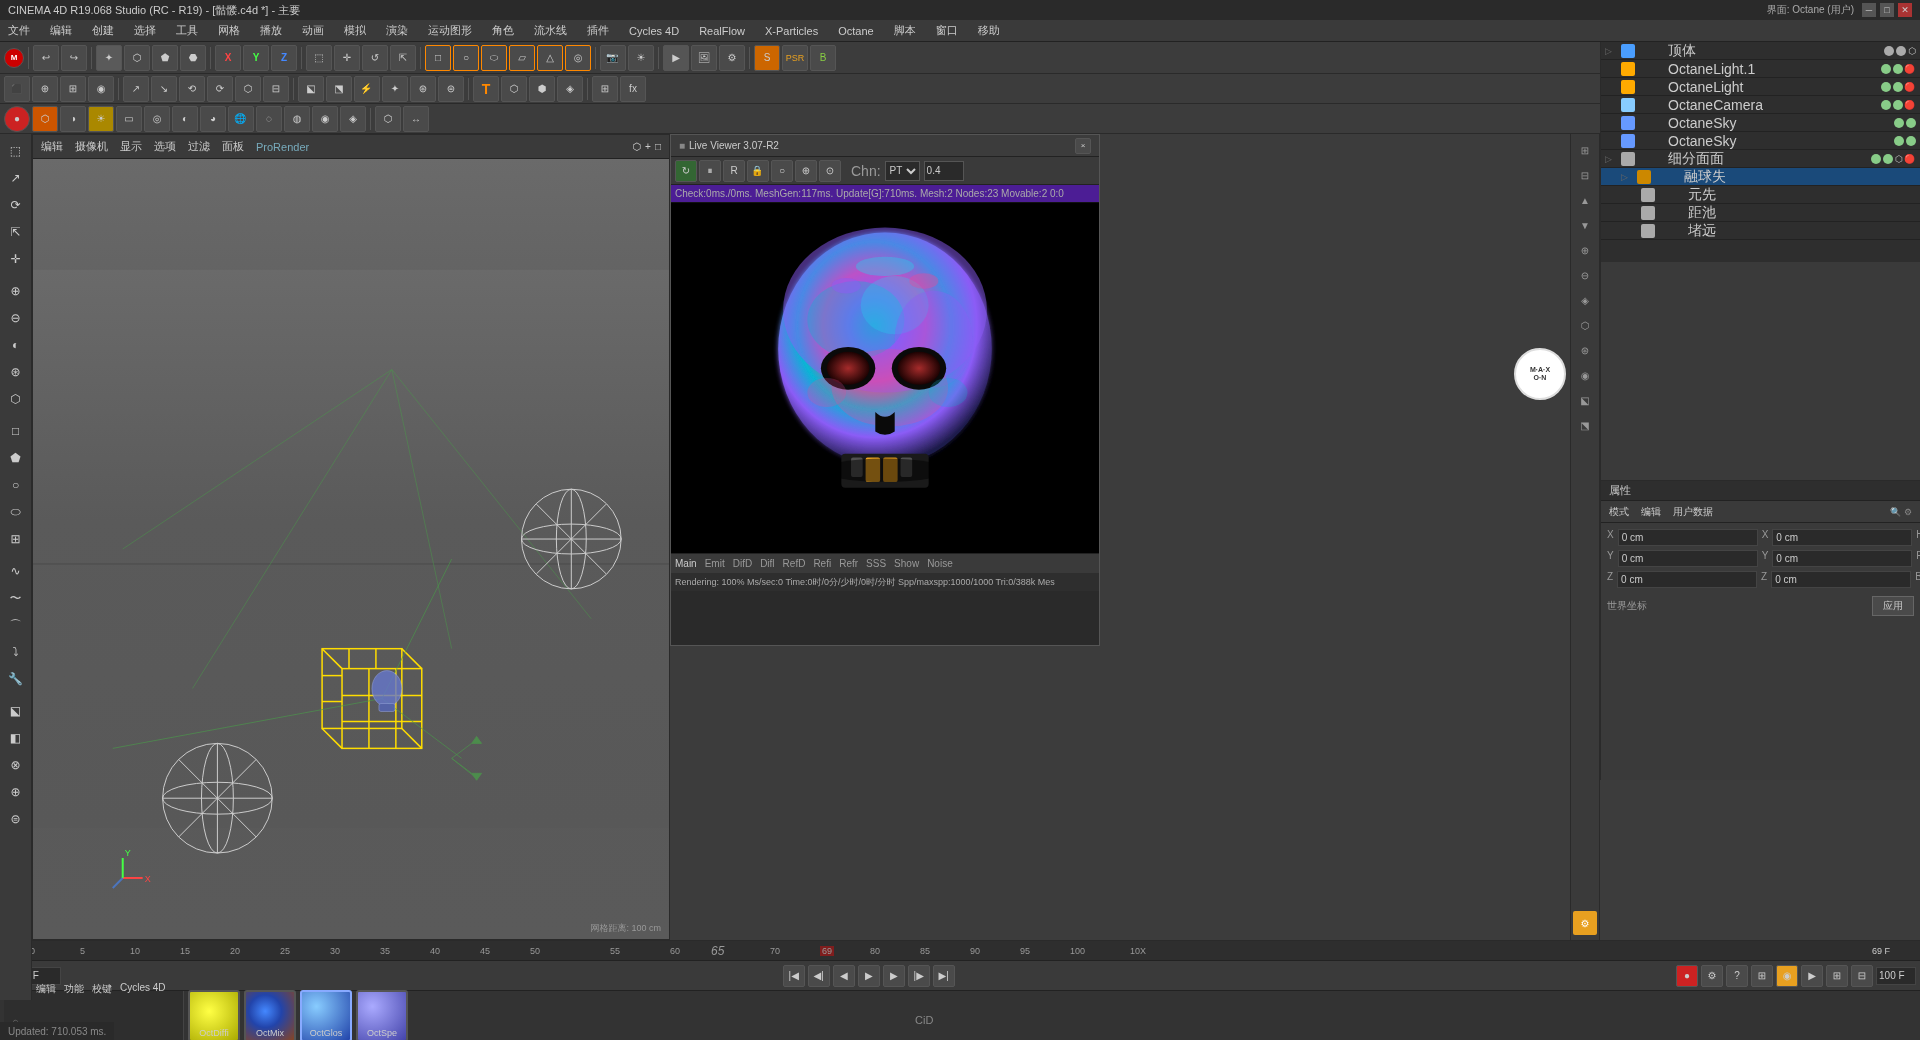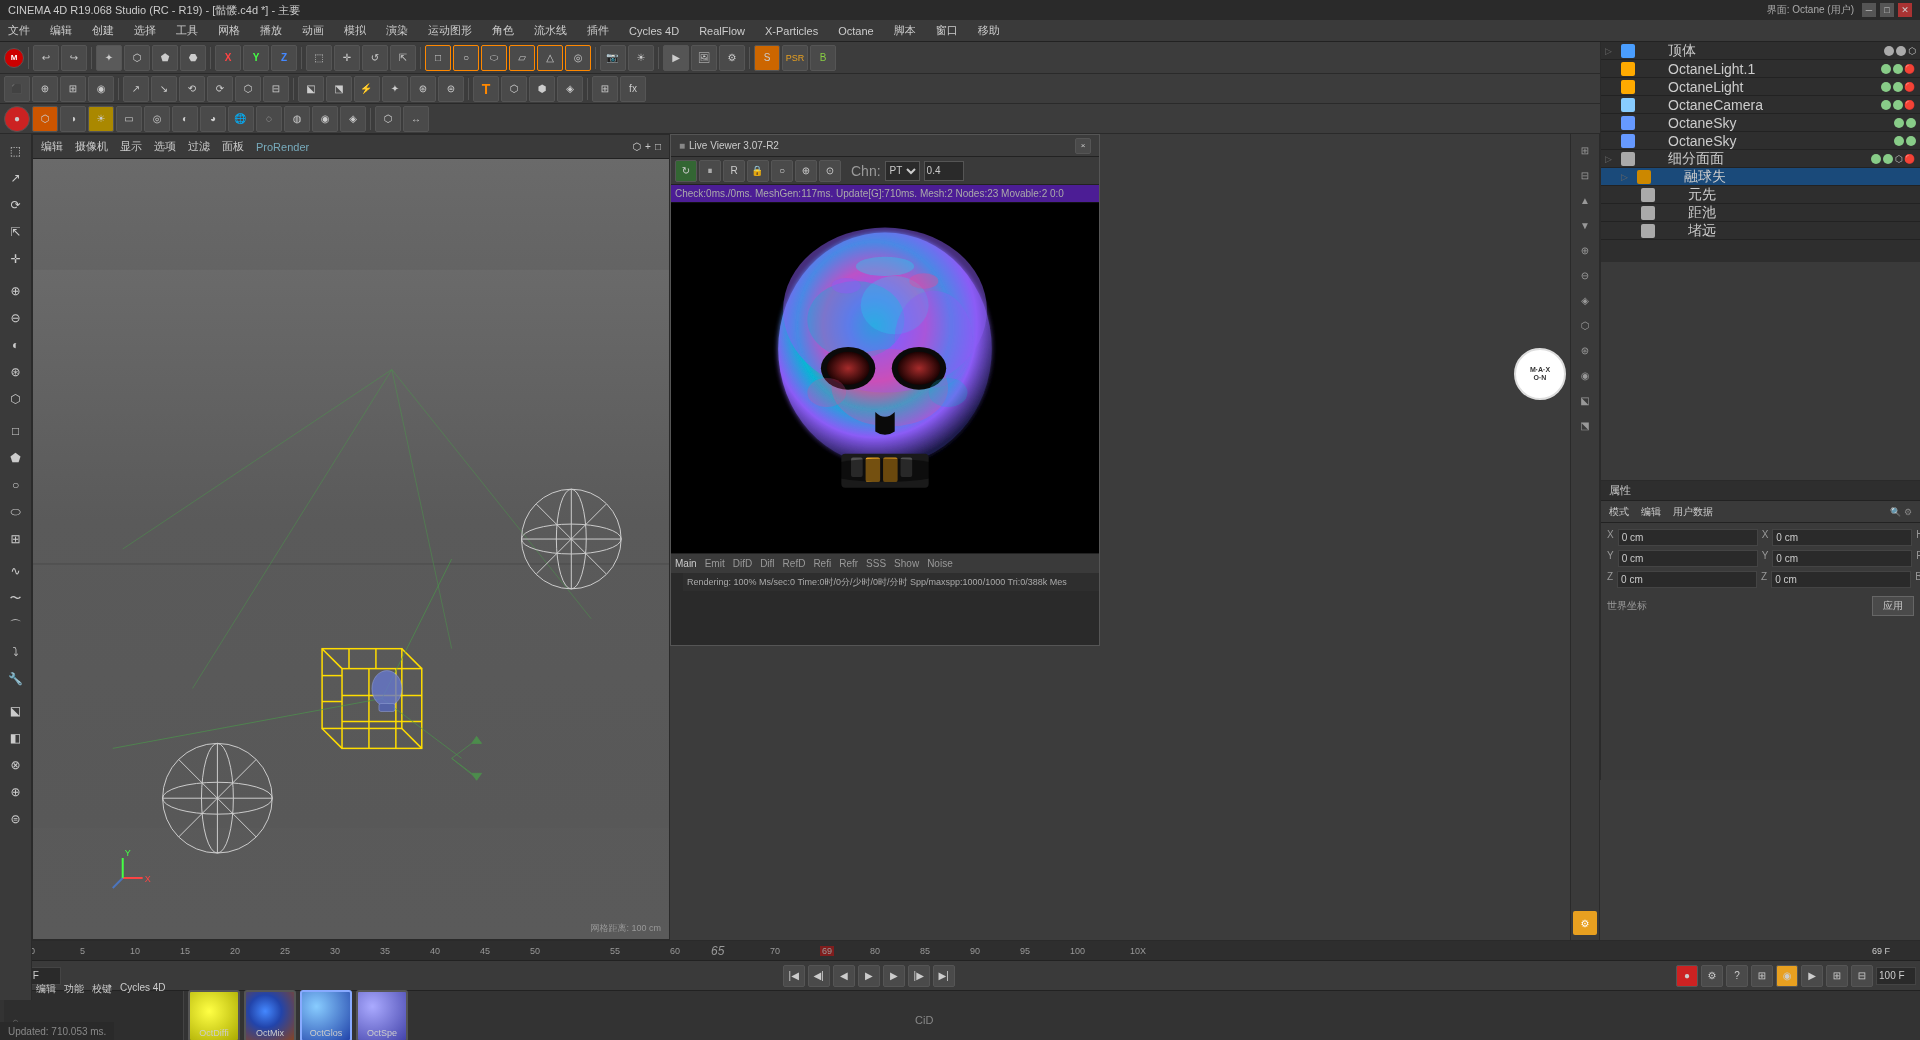--- a/index.html
+++ b/index.html
@@ -124,21 +124,21 @@
       display: flex; align-items: center; justify-content: center;
       position: relative;
     }
     #lv-tabs {
       height: 18px; background: #3a3a3a; display: flex; align-items: center;
       padding: 0 4px; gap: 6px; border-top: 1px solid #222;
     }
     #lv-tabs span { font-size: 10px; color: #999; cursor: pointer; }
     #lv-bottom-status {
       height: 18px; background: #2e2e2e; display: flex; align-items: center;
-      padding: 0 4px; font-size: 10px; color: #aaa; margin-left: 12px;
+      padding: 0 4px; font-size: 10px; color: #aaa;
     }
 
     
     #right-panel {
       position: absolute; top: 20px; right: 0; width: 320px; bottom: 0;
       background: #3a3a3a; border-left: 1px solid #2a2a2a;
     }
     #right-header {
       height: 22px; background: #3a3a3a; display: flex; align-items: center;
       padding: 0 8px; gap: 12px; border-bottom: 1px solid #222;

